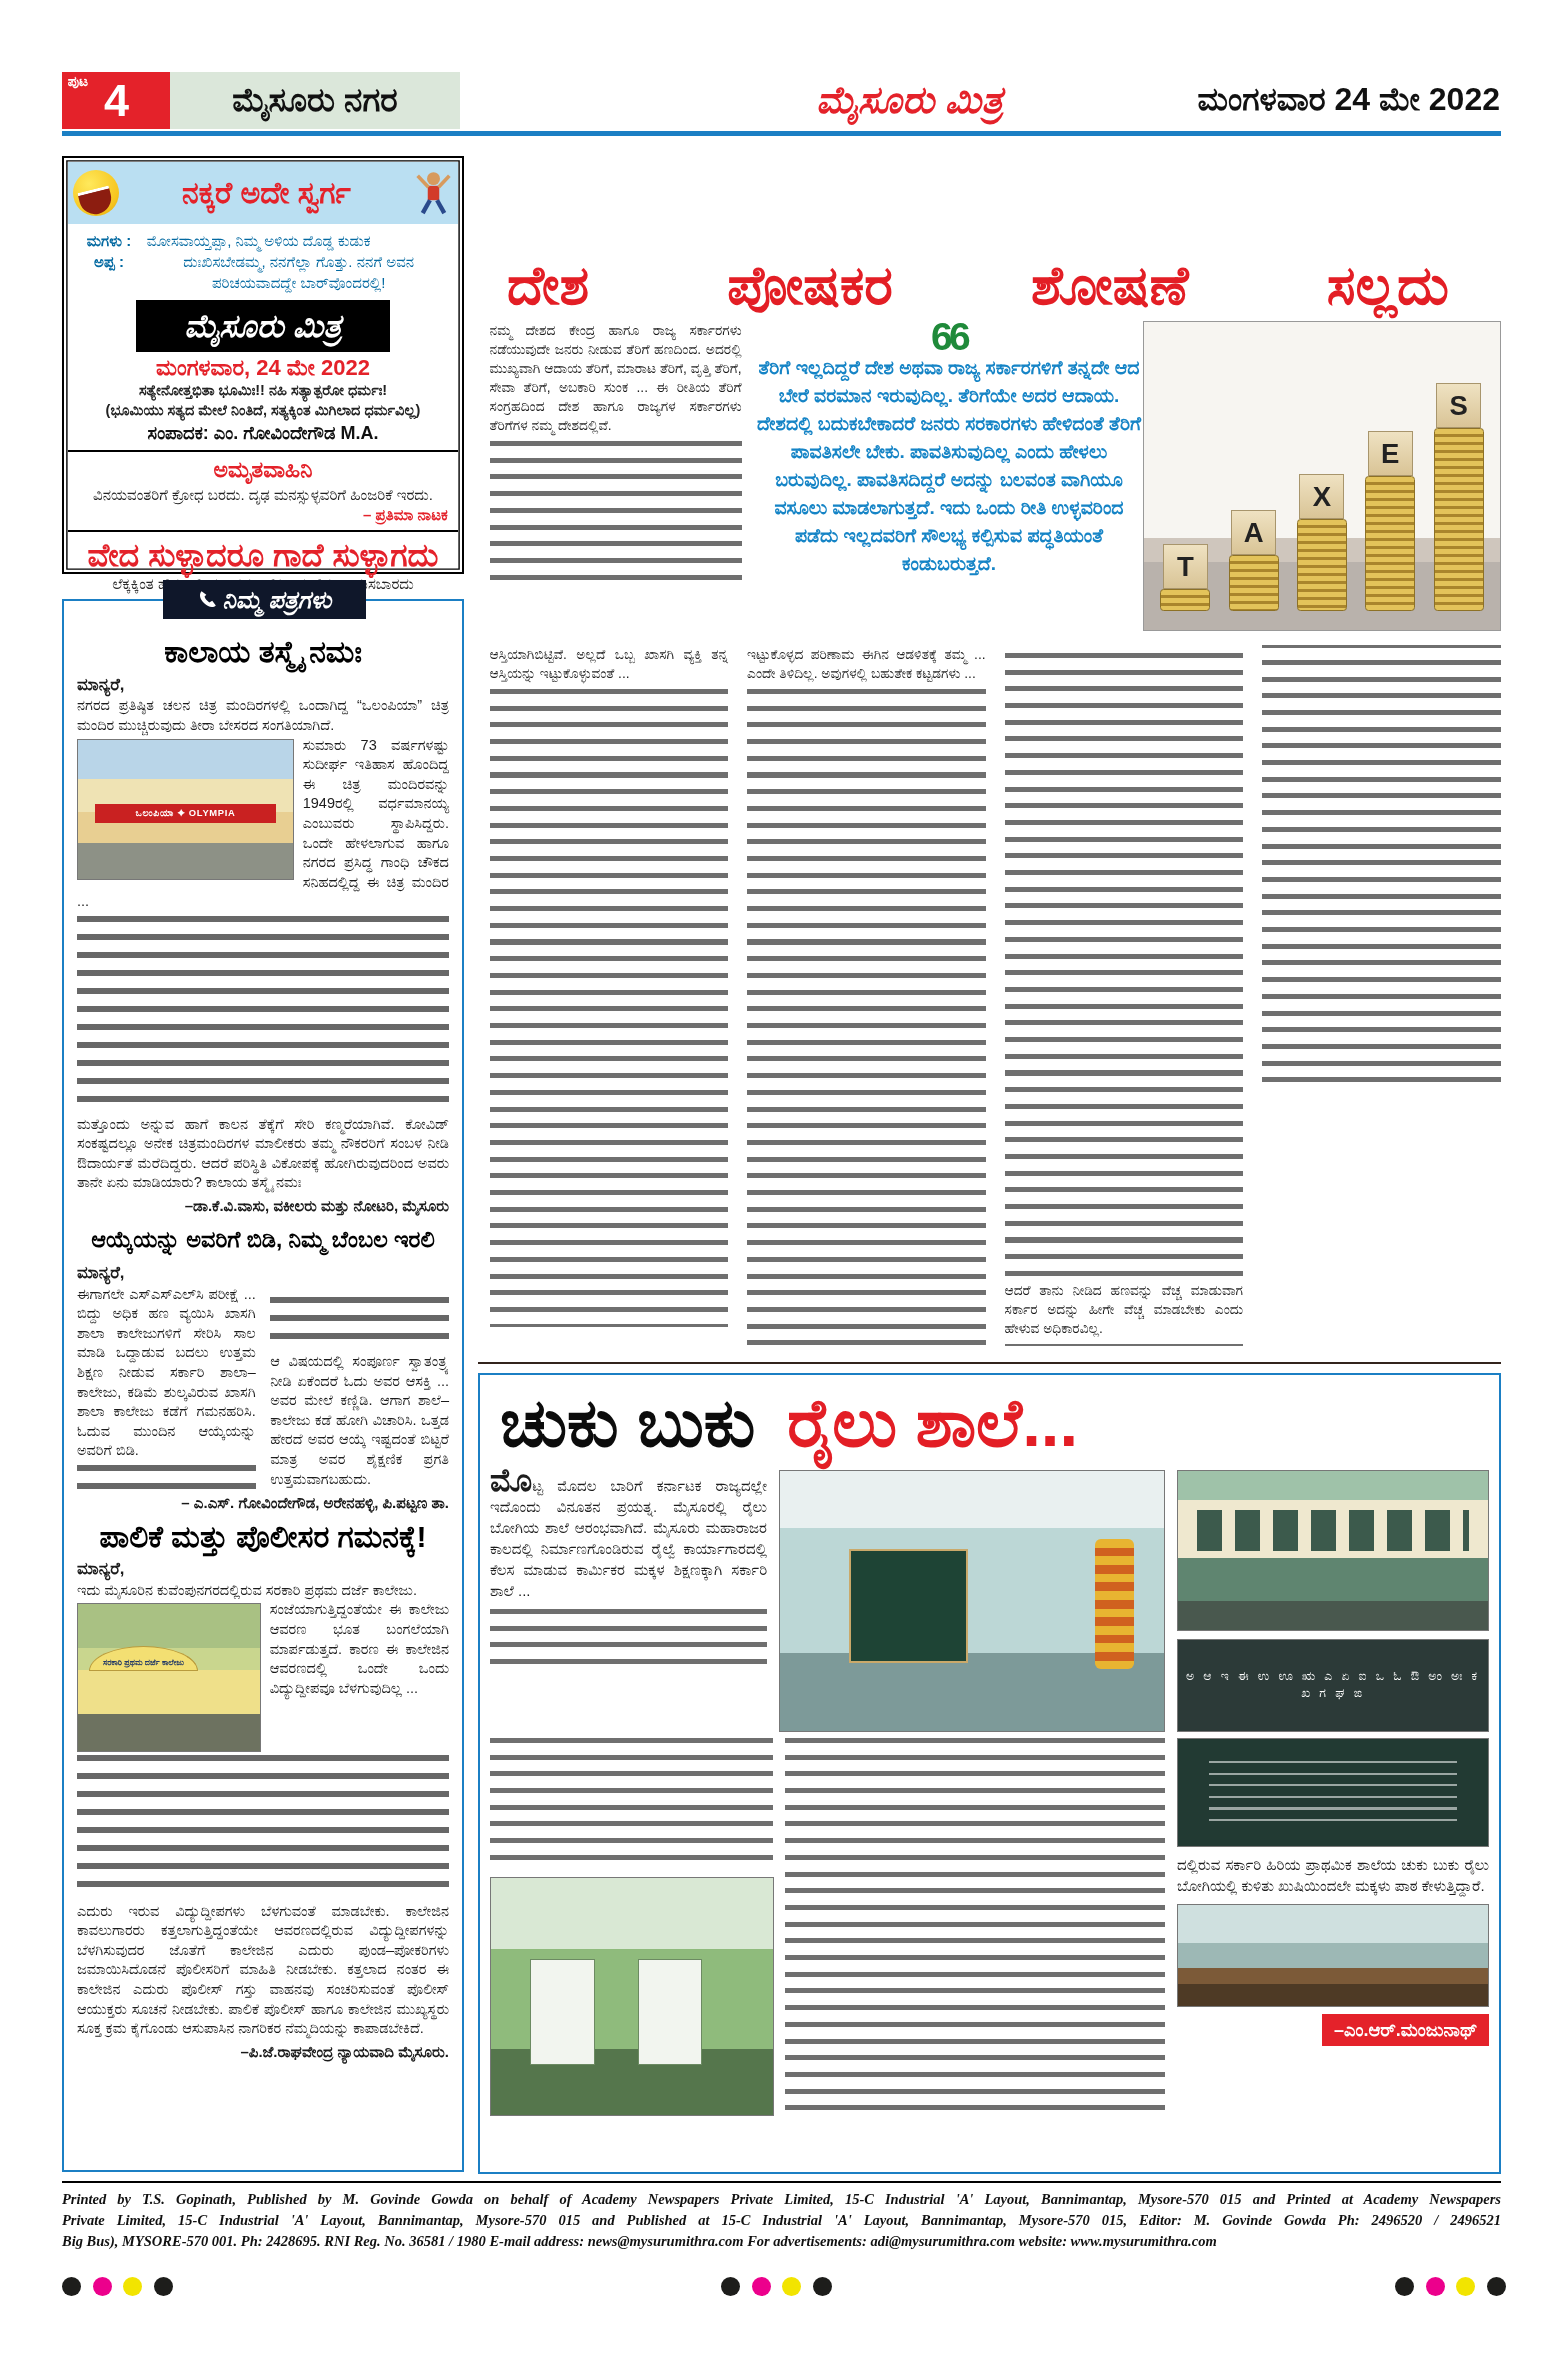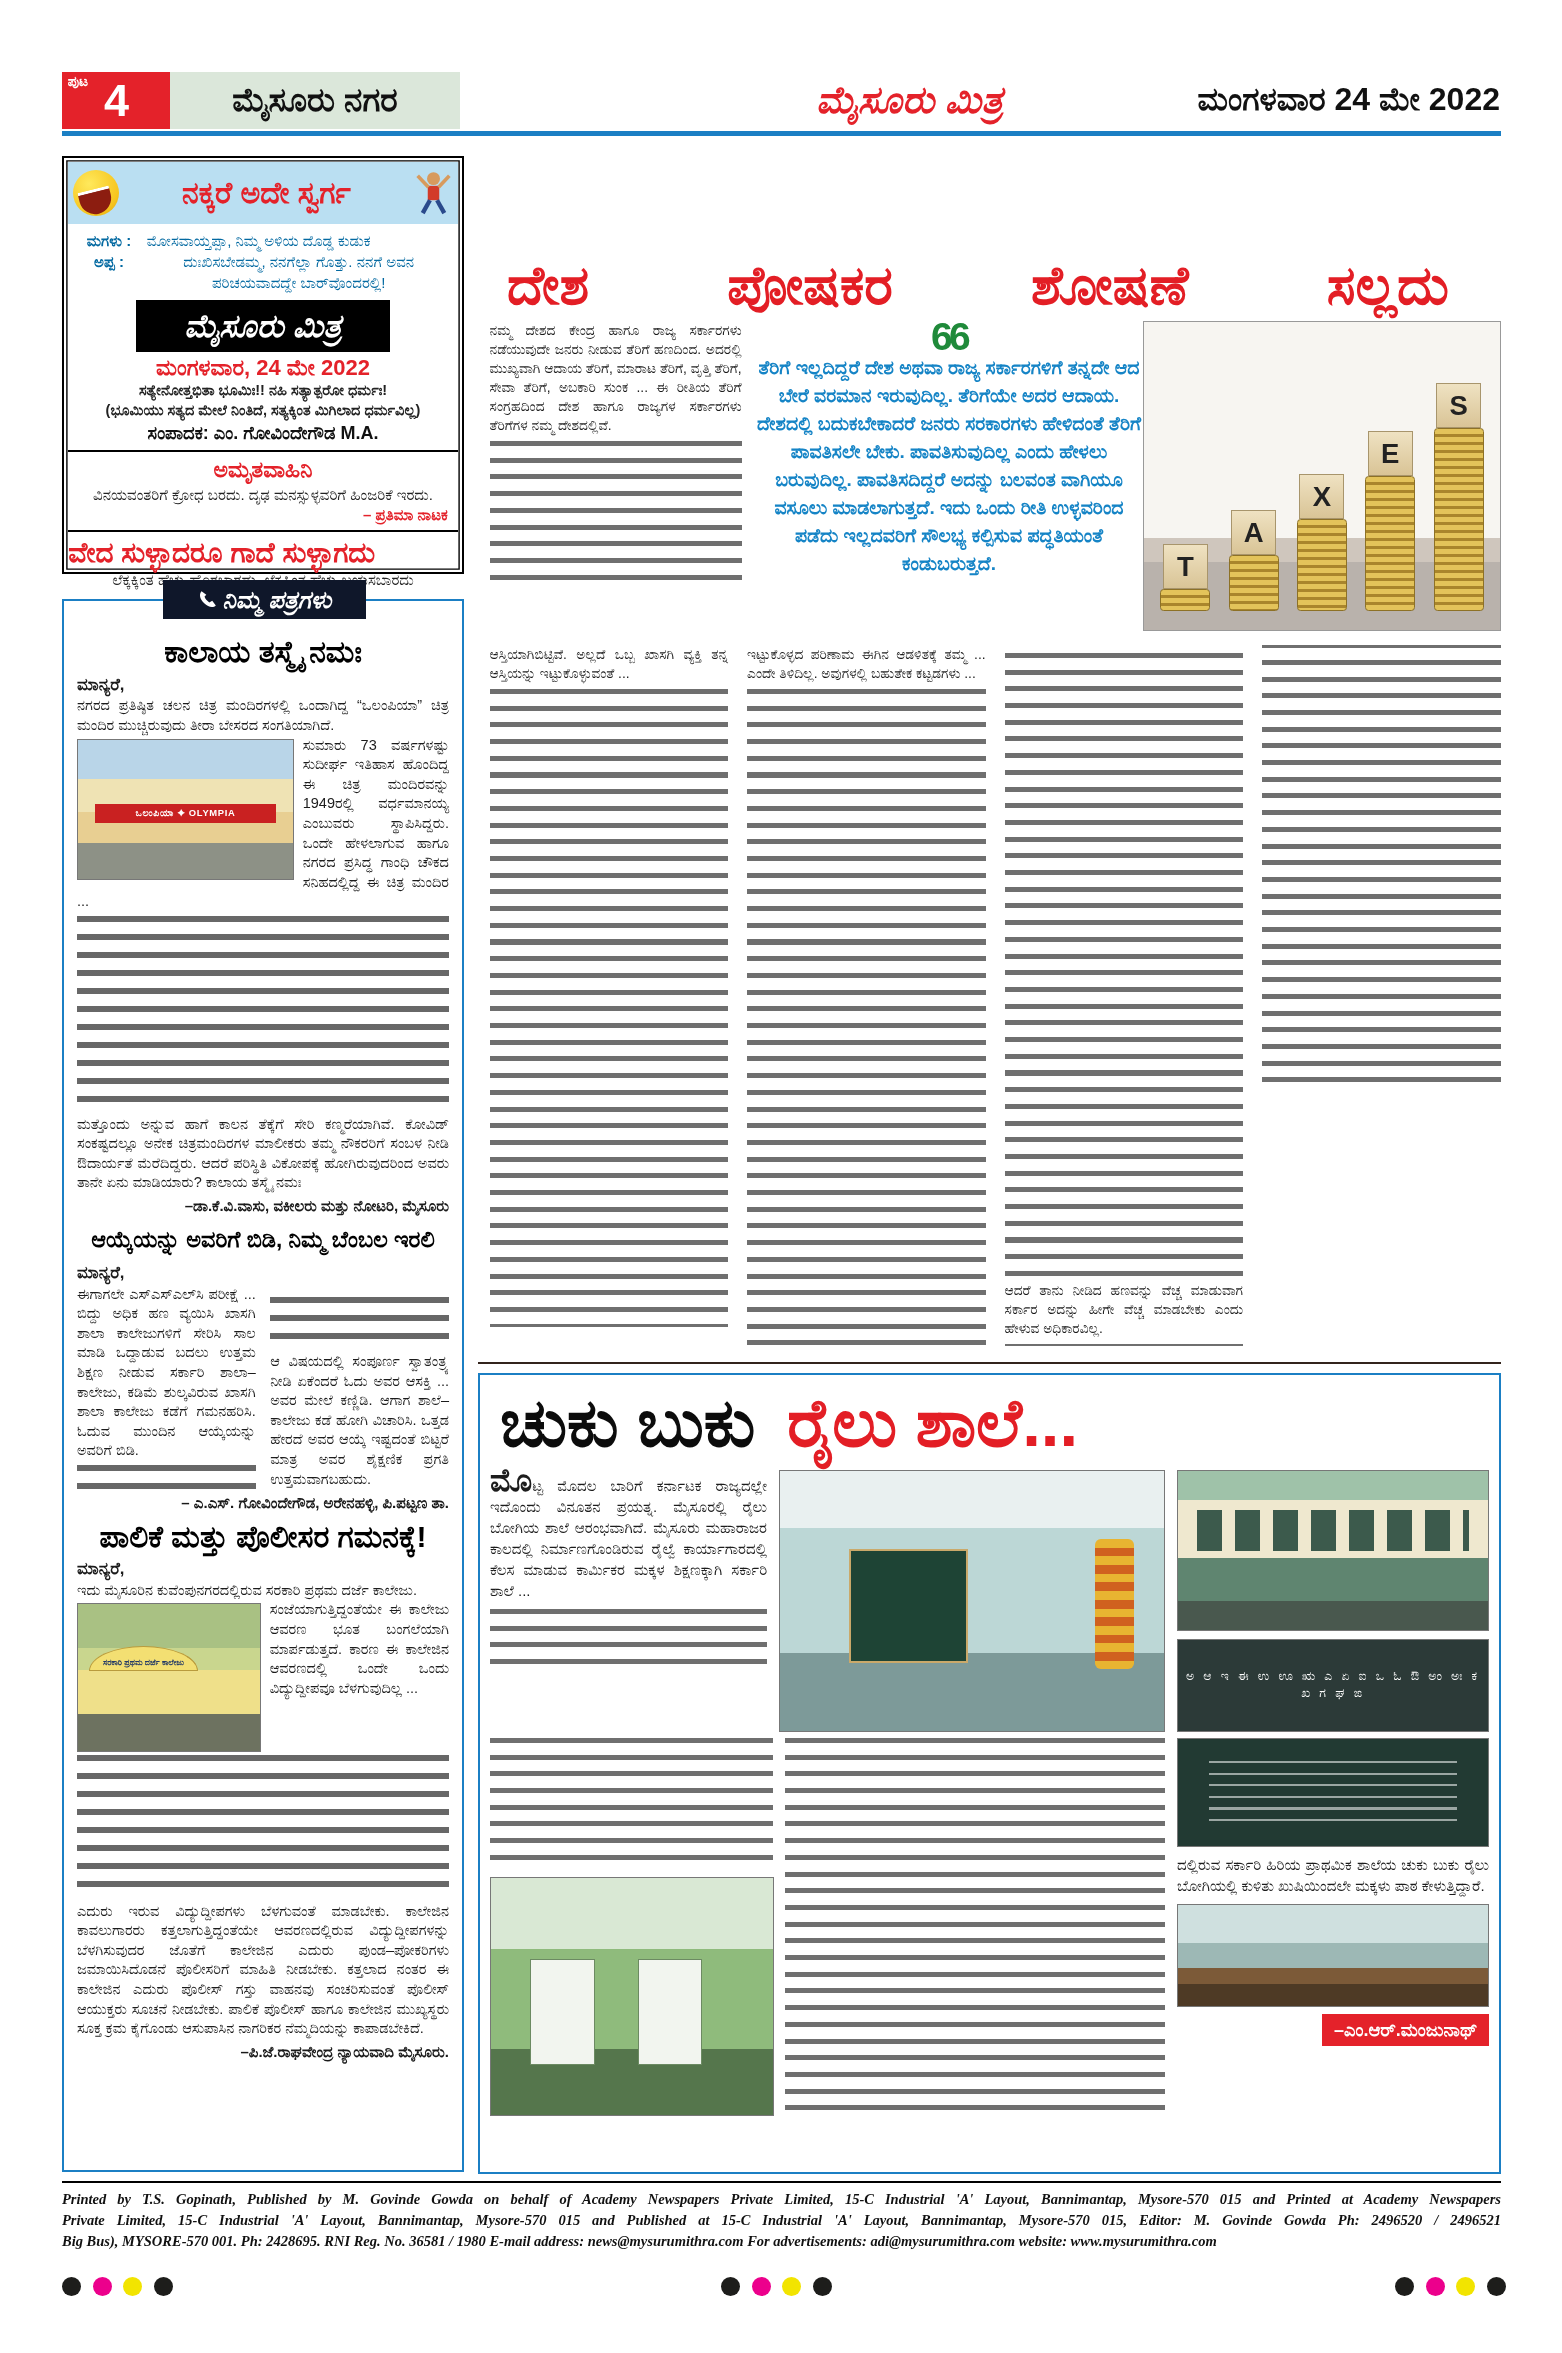--- a/index.html
+++ b/index.html
@@ -32,21 +32,21 @@
   .jlab{flex:0 0 67px;font-weight:bold;}
   .mastblk{width:254px;height:52px;background:#000;color:#fff;margin:4.3px auto 2.9px auto;display:flex;align-items:center;justify-content:center;
            font-size:32px;font-weight:bold;font-style:italic;}
   .mdate{text-align:center;color:#e4222a;font-size:22px;font-weight:bold;margin-top:2.9px;}
   .mslog{text-align:center;font-size:14.5px;font-weight:bold;color:#222;line-height:19.6px;}
   .medit{text-align:center;font-size:18px;font-weight:bold;color:#111;margin-top:2.9px;}
   .jdiv{height:2.2px;background:#000;margin:5.8px 0 4.3px 0;}
   .amtitle{text-align:center;color:#e4222a;font-size:22px;font-weight:bold;}
   .amtext{text-align:center;font-size:15px;color:#222;line-height:21px;padding:1.4px 5.8px;}
   .amsrc{text-align:right;color:#e4222a;font-size:15px;font-weight:bold;padding-right:10px;}
-  .pvtitle{color:#e4222a;font-size:28px;font-weight:bold;margin-top:2px;}
+  .pvtitle{text-align:center;color:#e4222a;font-size:32px;font-weight:bold;margin-top:2px;}
   .pvsub{text-align:center;font-size:15px;color:#222;margin-top:1px;}
   
   .lbanner{left:163px;top:580px;width:203px;height:39px;background:#0f172a;color:#fff;z-index:3;
            display:flex;align-items:center;justify-content:center;gap:5.8px;font-size:24px;font-weight:bold;font-style:italic;}
   .lbox{left:62px;top:599px;width:402px;height:1573px;border:2.9px solid #1b7fc4;box-sizing:border-box;
         padding:29px 13px 7.2px 13px;overflow:hidden;z-index:1;background:#fff;}
   .lhead{font-size:30px;font-weight:bold;text-align:center;color:#000;margin:4.3px 0 5.8px 0;line-height:35px;}
   .lhead2{font-size:22.5px;}
   .lsal{font-size:16.7px;font-weight:bold;margin:1.4px 0;}
   .lbody{font-size:14.5px;line-height:19.6px;color:#1c1c1c;}

